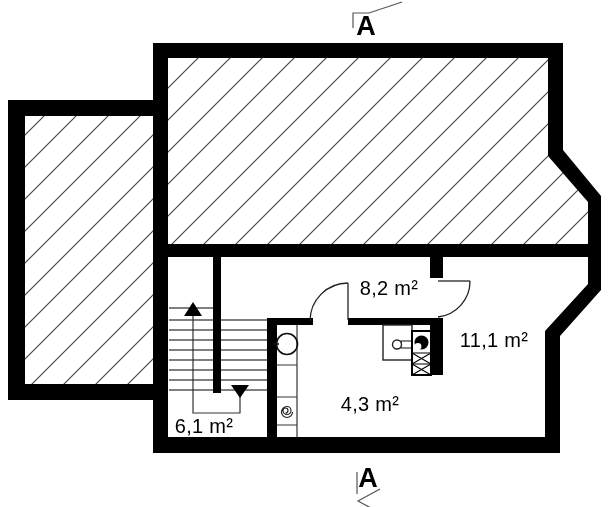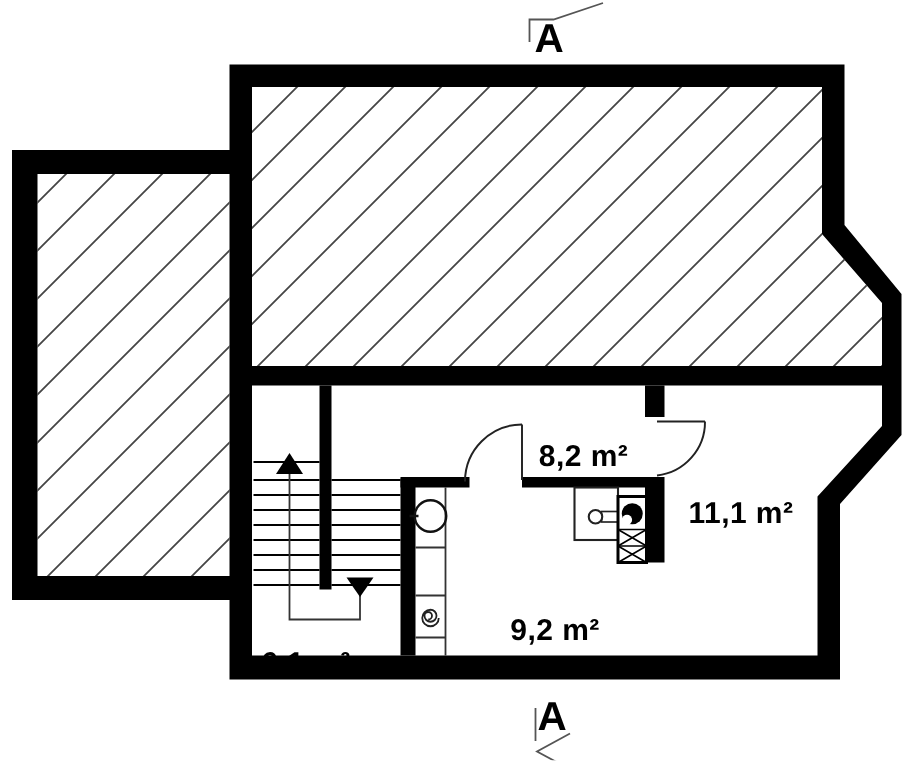--- a/index.html
+++ b/index.html
@@ -7,26 +7,25 @@
     position:relative;
     width:612px;height:507px;
     background:#fff;
     font-family:"Liberation Sans",sans-serif;
     overflow:hidden;
   }
   #plan-canvas svg{position:absolute;left:0;top:0;}
   .room-label{
     position:absolute;
     transform:translate(-50%,-50%);
-    font-weight:bold;
+    font-weight:normal;
     font-size:20px;
     color:#000;
     letter-spacing:.3px;
     white-space:nowrap;
-    margin-top:17px;
   }
   .section-label{
     position:absolute;
     transform:translate(-50%,-50%);
     font-weight:bold;
     font-size:27px;
     color:#000;
     line-height:1;
   }
 </style>
@@ -117,16 +116,16 @@
       <path d="M353,28 V13 H369 L402,2"></path>
       <path d="M357,472 V494 M380,489 L358,501 L371,508"></path>
     </g>
   </svg>
 
   <div class="section-label" style="left:366px;top:26px;">A</div>
   <div class="section-label" style="left:368px;top:478px;">A</div>
 
   <div class="room-label" style="left:204px;top:426px;">6,1 m²</div>
   <div class="room-label" style="left:389px;top:288px;">8,2 m²</div>
-  <div class="room-label" style="left:494px;top:326px;">11,1 m²</div>
-  <div class="room-label" style="left:370px;top:404px;">9,2 m²</div>
+  <div class="room-label" style="left:494px;top:340px;">11,1 m²</div>
+  <div class="room-label" style="left:370px;top:404px;">4,3 m²</div>
 
 </div>
 
 </body></html>

